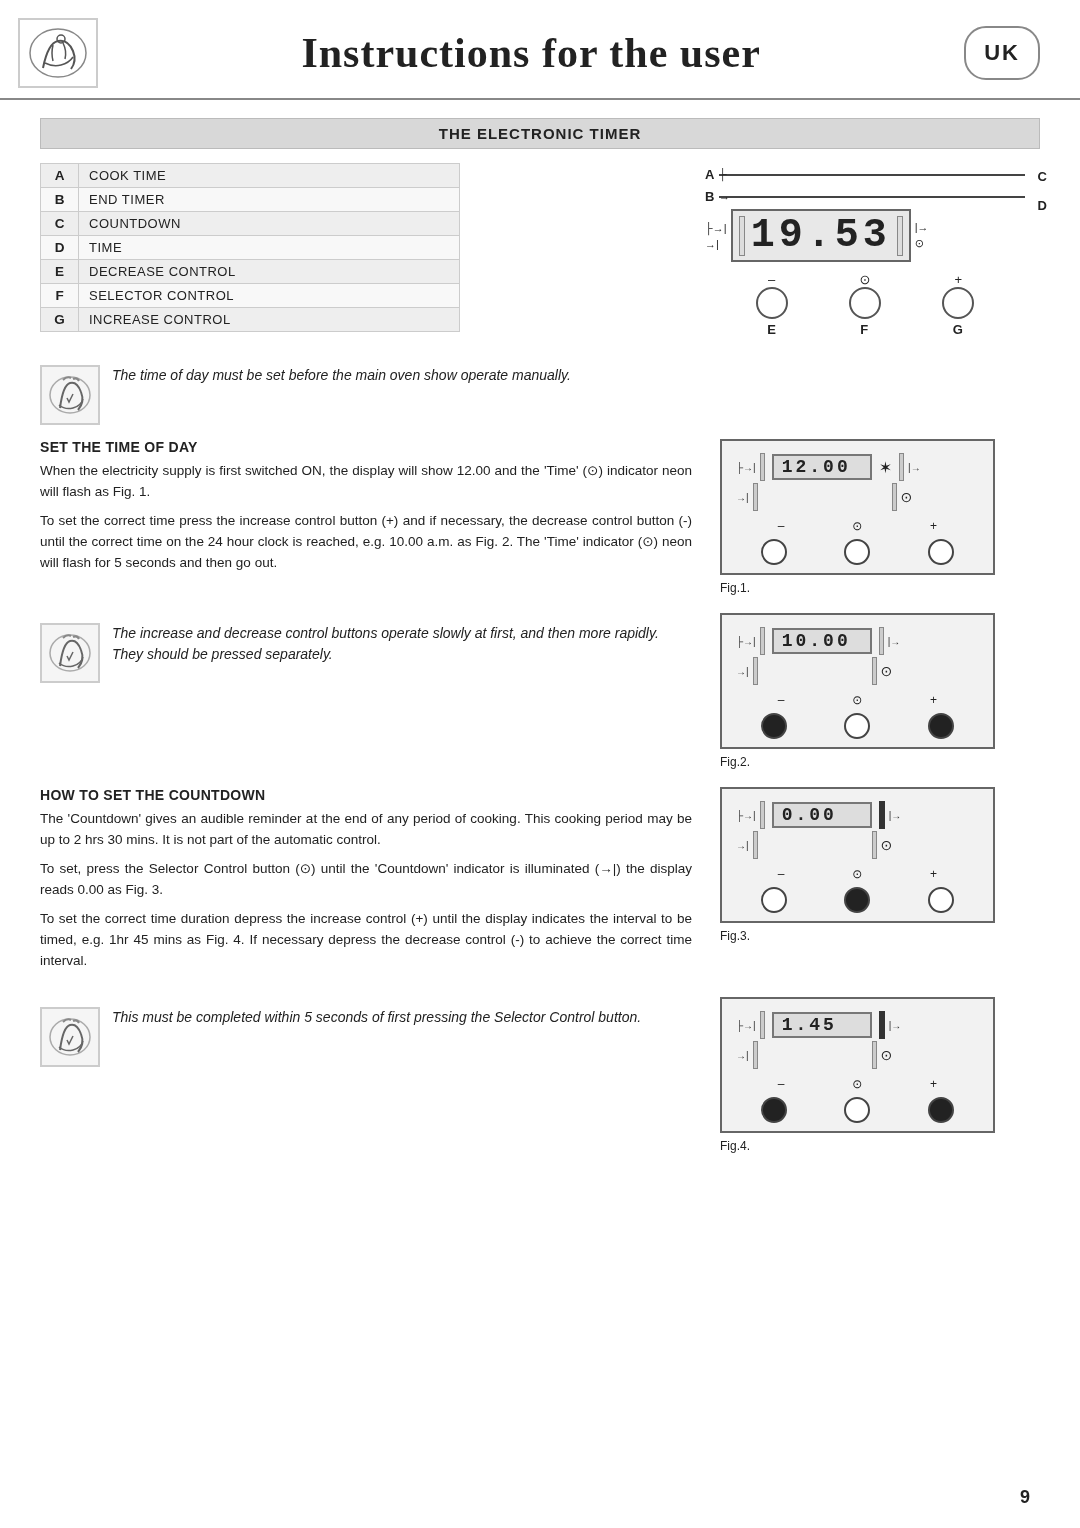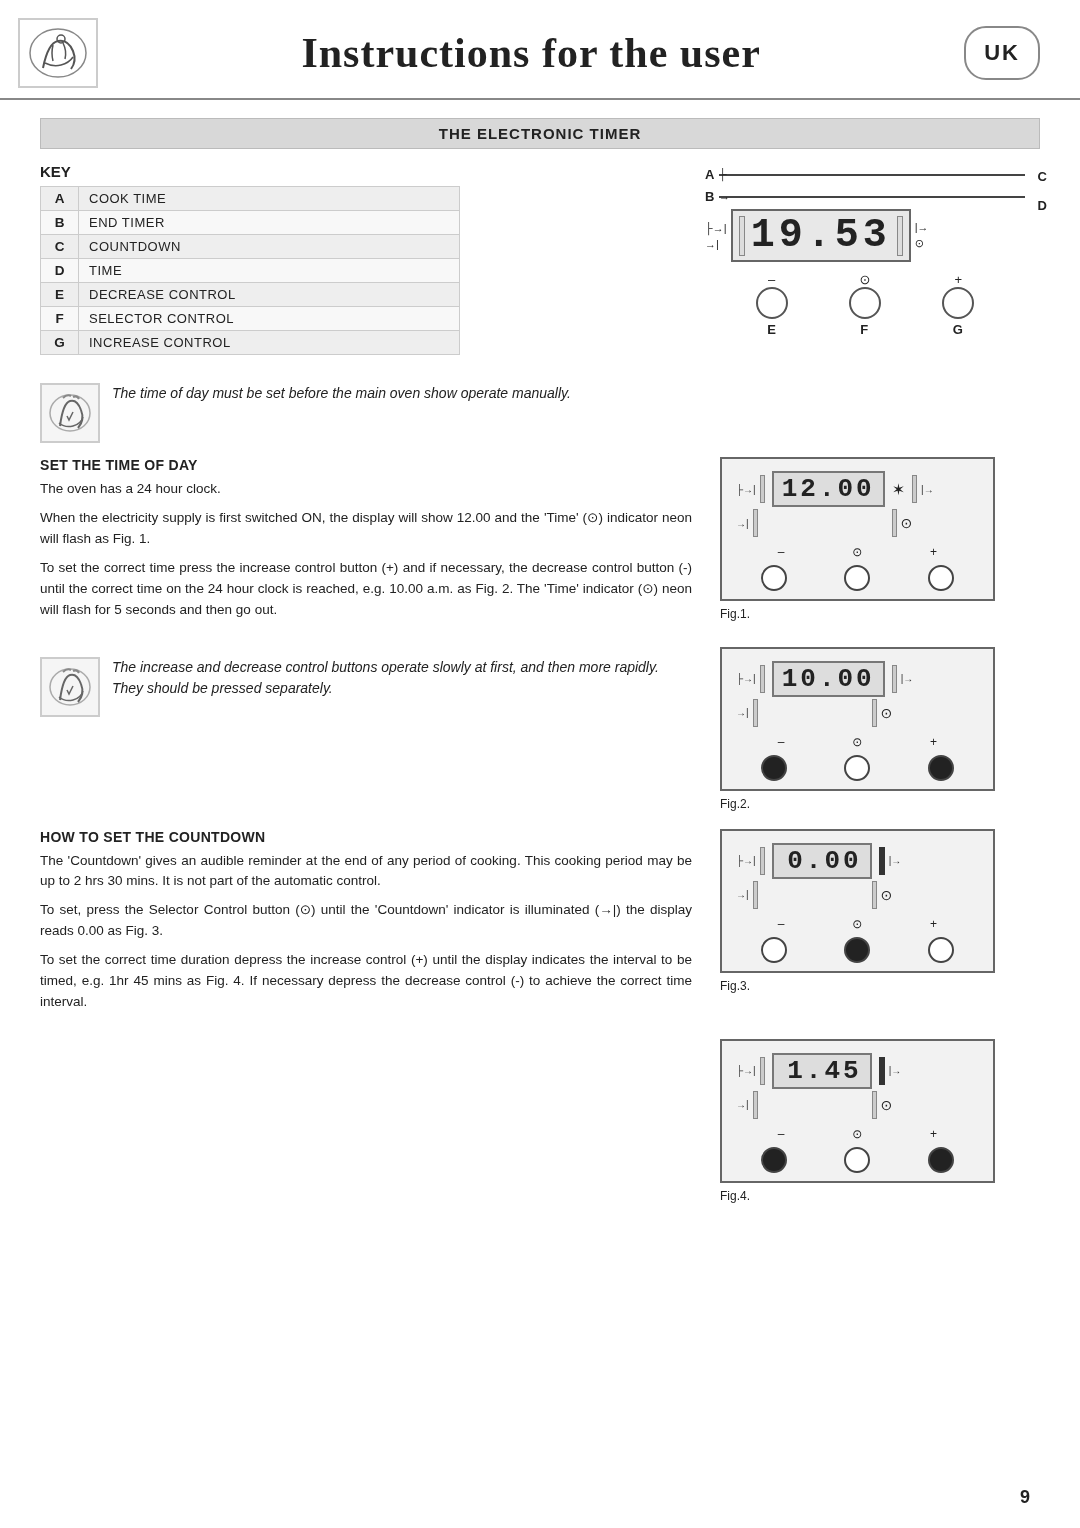--- a/index.html
+++ b/index.html
@@ -198,26 +198,26 @@
     .sdrow {
       display: flex;
       align-items: center;
       gap: 4px;
       margin: 2px 0;
     }
     .sdscreen {
       border: 2px solid #777;
       background: #ddd;
       font-family: 'Courier New', monospace;
-      font-size: 26px;
+      font-size: 18px;
       font-weight: bold;
       letter-spacing: 3px;
       padding: 1px 8px;
       min-width: 100px;
-      text-align: right;
+      text-align: left;
     }
     .sdarr { font-size: 10px; color: #333; }
     .sdclock { font-size: 14px; }
     .sdbtns {
       display: flex;
       justify-content: space-around;
       margin-top: 6px;
       padding: 0 5px;
       gap: 18px;
     }
@@ -251,21 +251,20 @@
   <div class="header-title">Instructions for the user</div>
   <div class="header-uk">UK</div>
 </div>
 
 <div class="main">
 
   <div class="section-title-bar">THE ELECTRONIC TIMER</div>
 
   <div class="content-row">
     <div class="key-table-area">
-      <div class="key-title">KEY</div>
       <table class="key-table">
         <tbody>
             <tr>
           <td>A</td>
           <td>COOK TIME</td>
         </tr>
         <tr>
           <td>B</td>
           <td>END TIMER</td>
         </tr>
@@ -367,21 +366,20 @@
         <path d="M14,35 Q20,40 28,38 Q36,36 38,29" fill="none" stroke="#666" stroke-width="1.5"></path>
         <path d="M22,28 L24,32 L28,24" fill="none" stroke="#666" stroke-width="1.5"></path>
       </svg>
     </div>
     <div class="tip-text">The time of day must be set before the main oven show operate manually.</div>
   </div>
 
   <div class="content-row">
     <div class="content-left">
       <div class="section-heading">SET THE TIME OF DAY</div>
-      <div class="body-text">The oven has a 24 hour clock.</div>
       <div class="body-text">When the electricity supply is first switched ON, the display will show 12.00 and the 'Time' (⊙) indicator neon will flash as Fig. 1.</div>
       <div class="body-text">To set the correct time press the increase control button (+) and if necessary, the decrease control button (-) until the correct time on the 24 hour clock is reached, e.g. 10.00 a.m. as Fig. 2. The 'Time' indicator (⊙) neon will flash for 5 seconds and then go out.</div>
     </div>
     <div class="content-right">
 
       <div class="small-display-container">
         <div class="sdbox">
           <div class="sdrow">
             <span class="sdarr">├→|</span>
             <div style="width:5px;height:28px;border:1px solid #888;background:#ccc;margin-right:3px;"></div>
@@ -498,20 +496,33 @@
             <div class="sdbtn"></div>
           </div>
         </div>
         <span class="sdfig">Fig.3.</span>
       </div>
     </div>
   </div>
 
   <div class="content-row">
     <div class="content-left">
+      <div class="tip-box">
+        <div class="tip-icon">
+          <svg width="50" height="50" viewBox="0 0 50 50">
+            <ellipse cx="25" cy="25" rx="20" ry="18" fill="none" stroke="#aaa" stroke-width="1.5"></ellipse>
+            <path d="M15,38 Q18,15 25,13 Q32,11 36,22 Q40,32 33,40" fill="none" stroke="#666" stroke-width="2"></path>
+            <path d="M18,10 Q22,6 26,8" fill="none" stroke="#888" stroke-width="2"></path>
+            <path d="M28,9 Q32,7 34,11" fill="none" stroke="#888" stroke-width="2"></path>
+            <path d="M14,35 Q20,40 28,38 Q36,36 38,29" fill="none" stroke="#666" stroke-width="1.5"></path>
+            <path d="M22,28 L24,32 L28,24" fill="none" stroke="#666" stroke-width="1.5"></path>
+          </svg>
+        </div>
+        <div class="tip-text">This must be completed within 5 seconds of first pressing the Selector Control button.</div>
+      </div>
     </div>
     <div class="content-right">
       <div class="small-display-container">
         <div class="sdbox">
           <div class="sdrow">
             <span class="sdarr">├→|</span>
             <div style="width:5px;height:28px;border:1px solid #888;background:#ccc;margin-right:3px;"></div>
             <div class="sdscreen">1.45</div>
             <div style="width:6px;height:28px;border:2px solid #333;background:#333;margin-left:3px;"></div>
             <span class="sdarr">|→</span>

